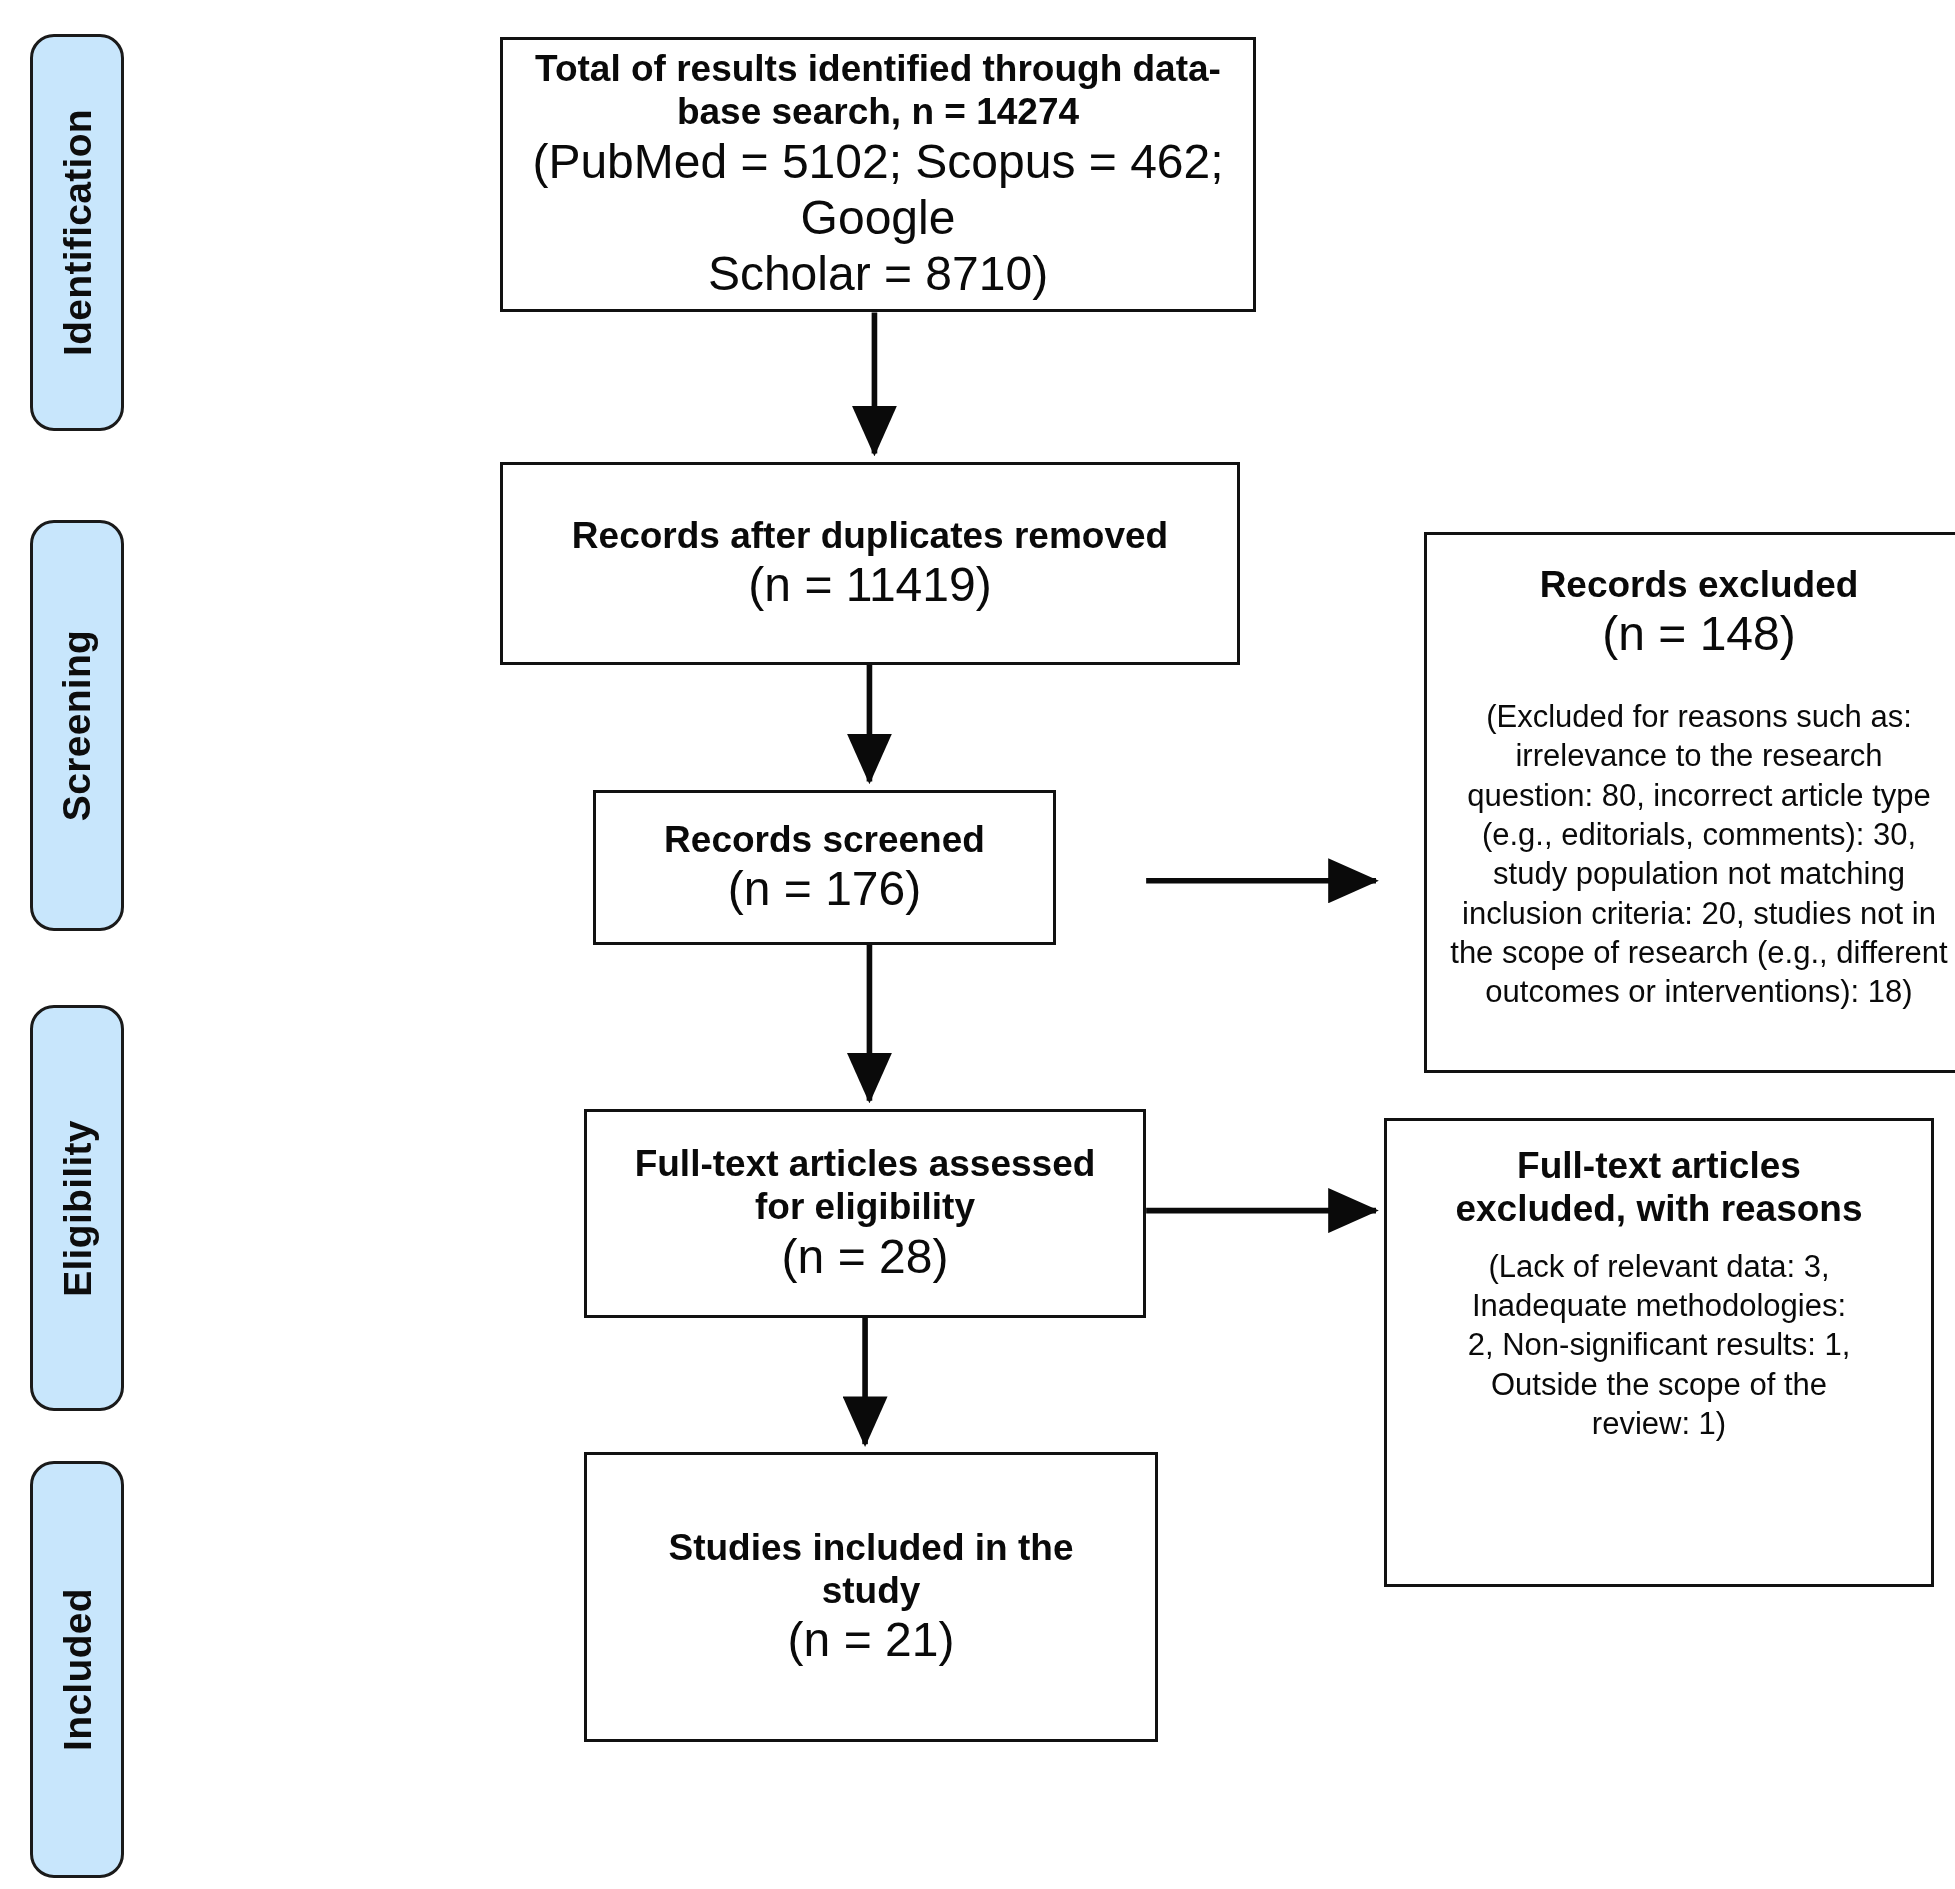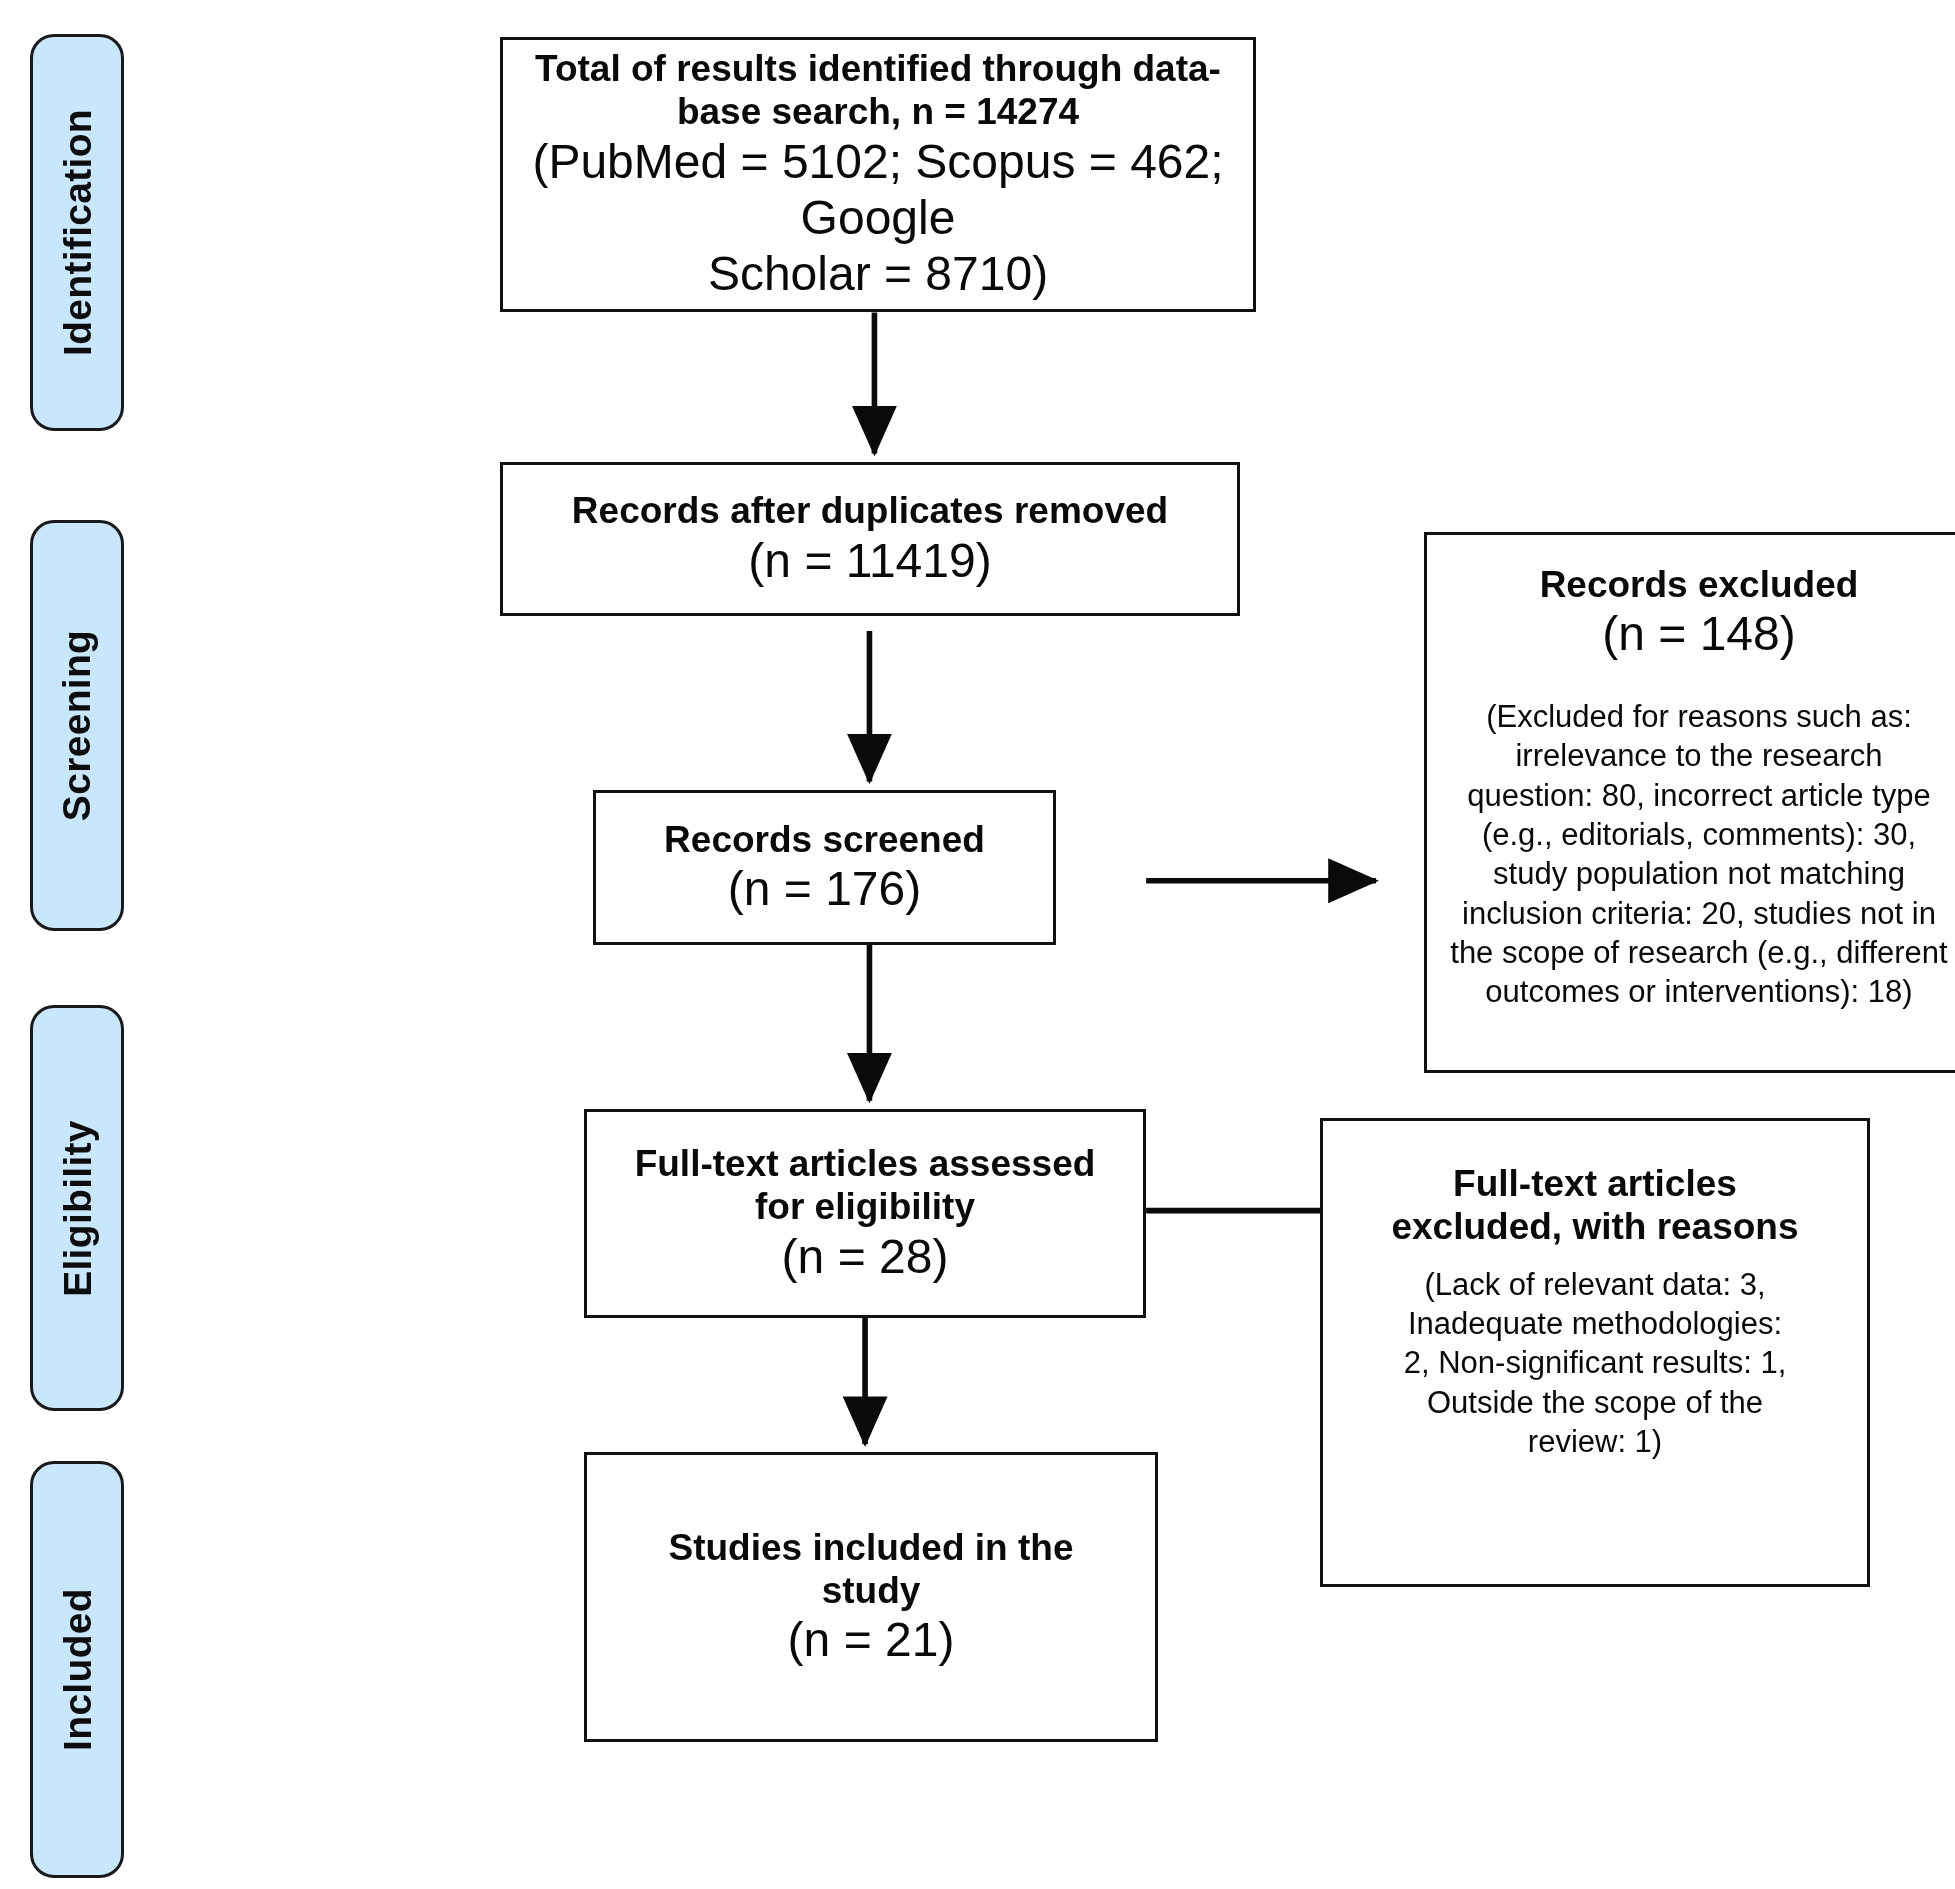--- a/index.html
+++ b/index.html
@@ -124,21 +124,21 @@
     <span class="stage-label">Included</span>
   </div>
 
   <div class="flow-box" style="left:500px; top:37px; width:756px; height:275px;">
     <span class="line ttl">Total of results identified through data-</span>
     <span class="line ttl">base search, n = 14274</span>
     <span class="line sub">(PubMed = 5102; Scopus = 462; Google</span>
     <span class="line sub">Scholar = 8710)</span>
   </div>
 
-  <div class="flow-box" style="left:500px; top:462px; width:740px; height:154px;">
+  <div class="flow-box" style="left:500px; top:462px; width:740px; height:203px;">
     <span class="line ttl">Records after duplicates removed</span>
     <span class="line sub">(n = 11419)</span>
   </div>
 
   <div class="flow-box" style="left:593px; top:790px; width:463px; height:155px;">
     <span class="line ttl">Records screened</span>
     <span class="line sub">(n = 176)</span>
   </div>
 
   <div class="flow-box" style="left:1424px; top:532px; width:550px; height:541px; justify-content:flex-start; padding-top:27.5px;">
@@ -154,21 +154,21 @@
     <span class="line detail">the scope of research (e.g., different</span>
     <span class="line detail">outcomes or interventions): 18)</span>
   </div>
 
   <div class="flow-box" style="left:584px; top:1109px; width:562px; height:209px;">
     <span class="line ttl">Full-text articles assessed</span>
     <span class="line ttl">for eligibility</span>
     <span class="line sub">(n = 28)</span>
   </div>
 
-  <div class="flow-box" style="left:1320px; top:1118px; width:550px; height:469px; justify-content:flex-start; padding-top:41px;">
+  <div class="flow-box" style="left:1384px; top:1118px; width:550px; height:469px; justify-content:flex-start; padding-top:23px;">
     <span class="line ttl">Full-text articles</span>
     <span class="line ttl">excluded, with reasons</span>
     <span class="gap-small"></span>
     <span class="line detail">(Lack of relevant data: 3,</span>
     <span class="line detail">Inadequate methodologies:</span>
     <span class="line detail">2, Non-significant results: 1,</span>
     <span class="line detail">Outside the scope of the</span>
     <span class="line detail">review: 1)</span>
   </div>
 

